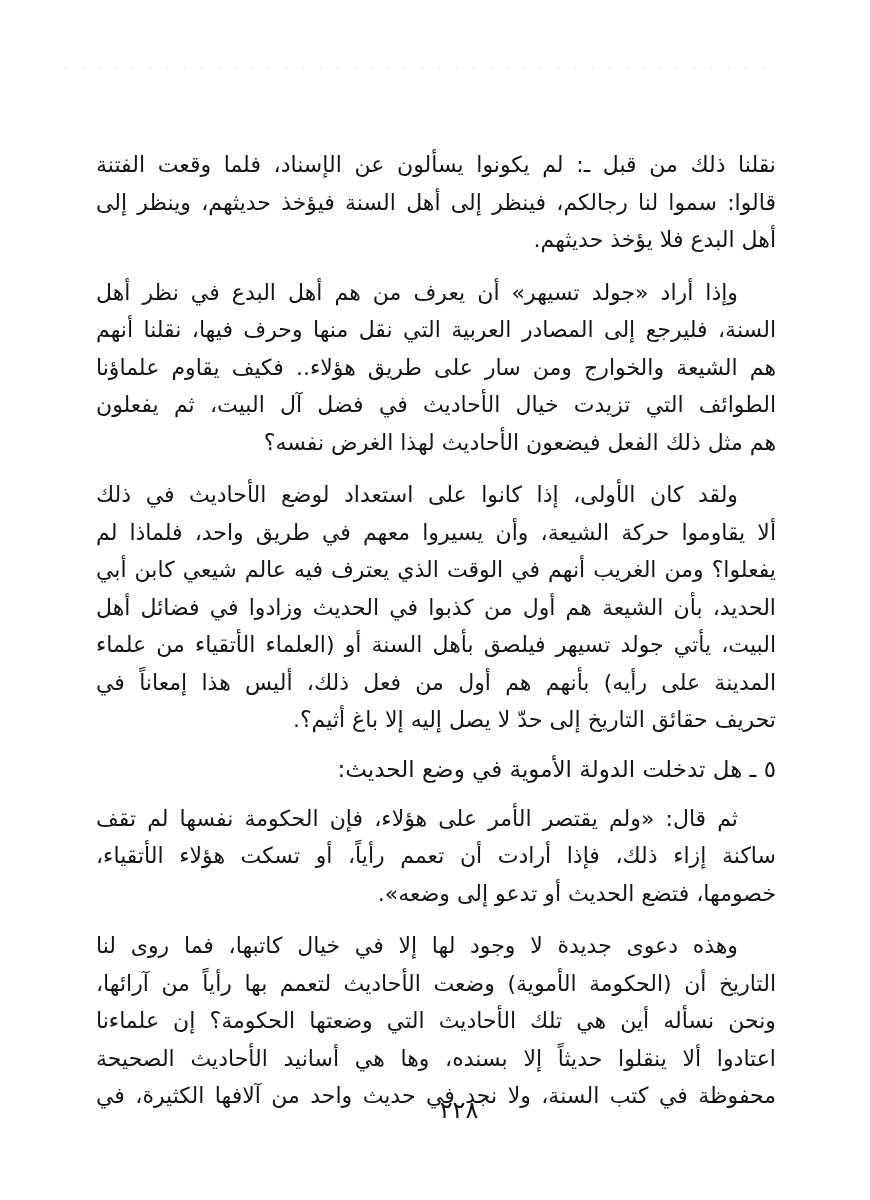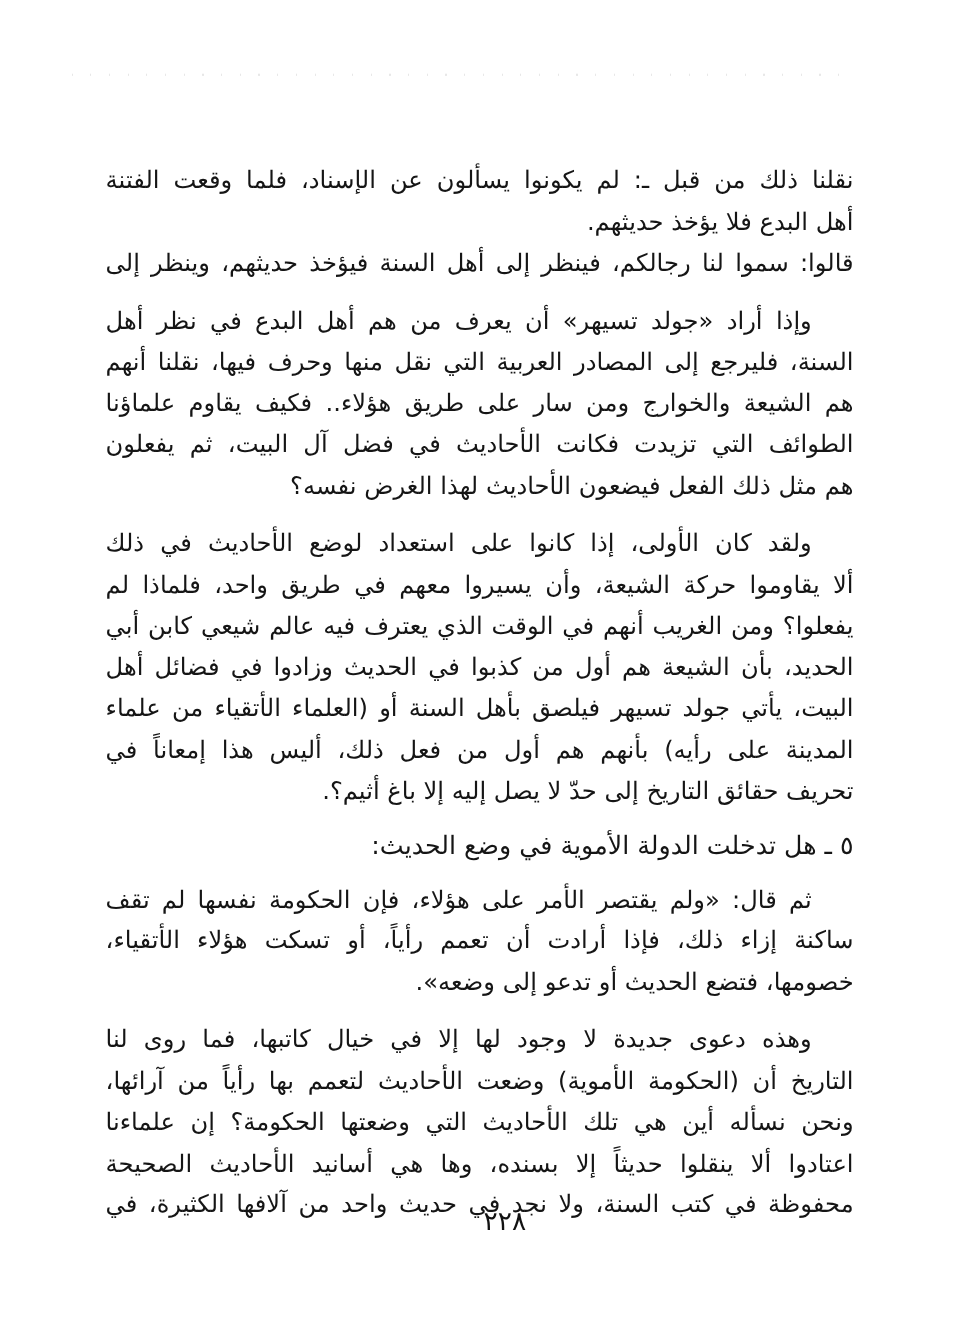--- a/index.html
+++ b/index.html
@@ -78,29 +78,29 @@
 <body>
 
 <div class="page">
 
   <div class="scan-noise"></div>
 
   <div class="text-block">
 
     <div class="para">
       <div class="line">نقلنا ذلك من قبل ـ: لم يكونوا يسألون عن الإسناد، فلما وقعت الفتنة</div>
+      <div class="line">قالوا: سموا لنا رجالكم، فينظر إلى أهل السنة فيؤخذ حديثهم، وينظر إلى</div>
       <div class="line endline">أهل البدع فلا يؤخذ حديثهم.</div>
-      <div class="line">قالوا: سموا لنا رجالكم، فينظر إلى أهل السنة فيؤخذ حديثهم، وينظر إلى</div>
     </div>
 
     <div class="para">
       <div class="line indent">وإذا أراد «جولد تسيهر» أن يعرف من هم أهل البدع في نظر أهل</div>
       <div class="line">السنة، فليرجع إلى المصادر العربية التي نقل منها وحرف فيها، نقلنا أنهم</div>
       <div class="line">هم الشيعة والخوارج ومن سار على طريق هؤلاء.. فكيف يقاوم علماؤنا</div>
-      <div class="line">الطوائف التي تزيدت فكانت الأحاديث في فضل آل البيت، ثم يفعلون</div>
+      <div class="line">الطوائف التي تزيدت خيال الأحاديث في فضل آل البيت، ثم يفعلون</div>
       <div class="line endline">هم مثل ذلك الفعل فيضعون الأحاديث لهذا الغرض نفسه؟</div>
     </div>
 
     <div class="para">
       <div class="line indent">ولقد كان الأولى، إذا كانوا على استعداد لوضع الأحاديث في ذلك</div>
       <div class="line">ألا يقاوموا حركة الشيعة، وأن يسيروا معهم في طريق واحد، فلماذا لم</div>
       <div class="line">يفعلوا؟ ومن الغريب أنهم في الوقت الذي يعترف فيه عالم شيعي كابن أبي</div>
       <div class="line">الحديد، بأن الشيعة هم أول من كذبوا في الحديث وزادوا في فضائل أهل</div>
       <div class="line">البيت، يأتي جولد تسيهر فيلصق بأهل السنة أو (العلماء الأتقياء من علماء</div>
       <div class="line">المدينة على رأيه) بأنهم هم أول من فعل ذلك، أليس هذا إمعاناً في</div>

